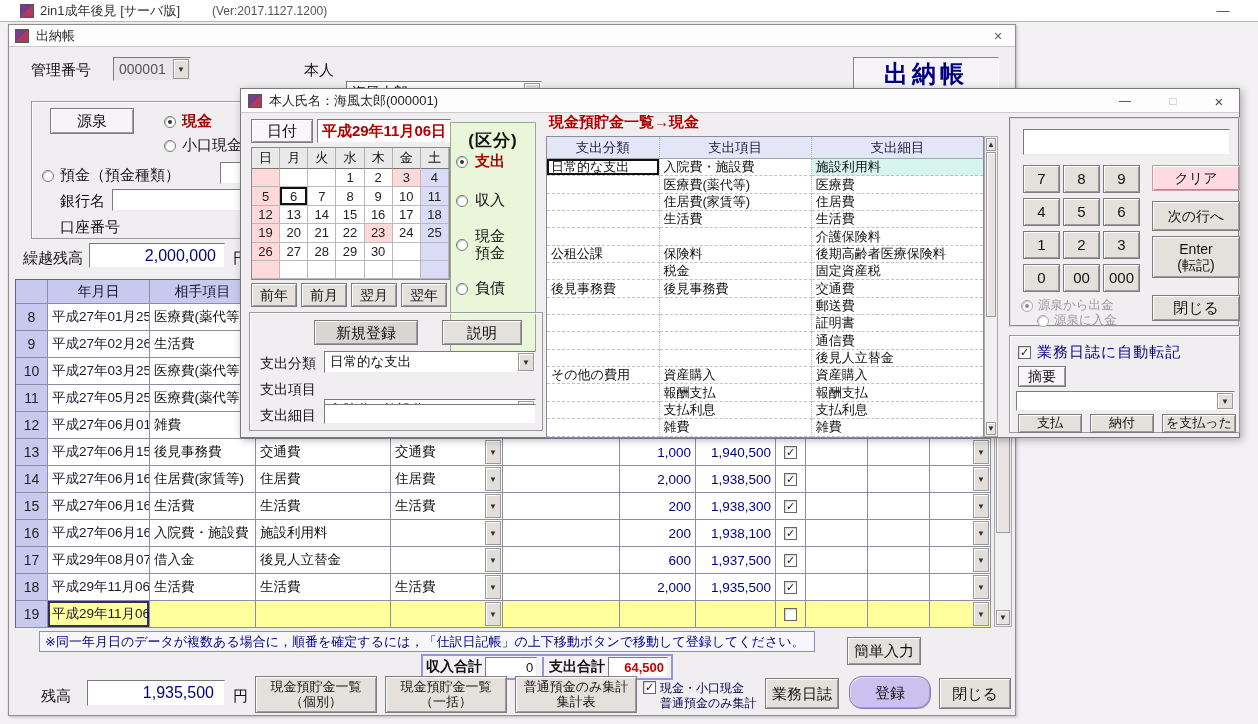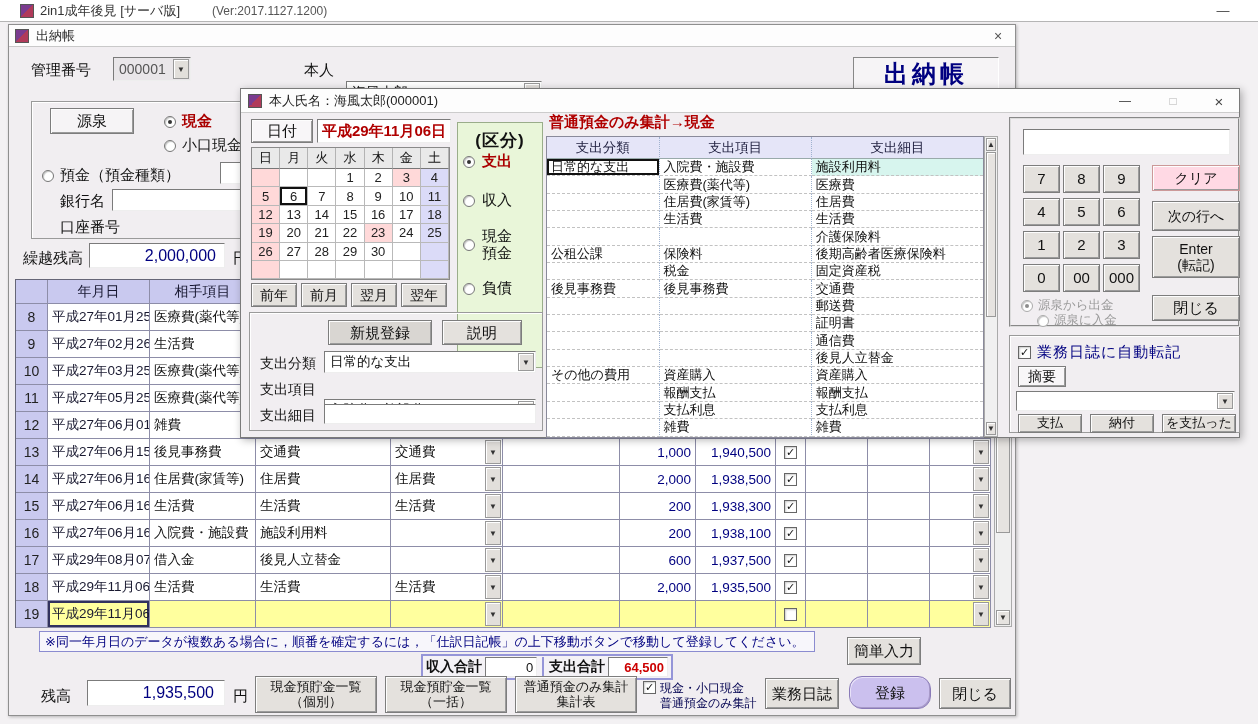--- a/index.html
+++ b/index.html
@@ -598,21 +598,21 @@
         <div class="cald"></div>
         <div class="cald"></div>
         <div class="cald"></div>
         <div class="cald sat"></div>
       </div>
     <div class="abs btn" style="left:10px; top:194px; width:46px; height:24px;">前年</div>
     <div class="abs btn" style="left:60px; top:194px; width:46px; height:24px;">前月</div>
     <div class="abs btn" style="left:110px; top:194px; width:46px; height:24px;">翌月</div>
     <div class="abs btn" style="left:160px; top:194px; width:46px; height:24px;">翌年</div>
 
-    <div class="abs kubun" style="left:216px; top:33px; width:86px; height:246px;">
+    <div class="abs kubun" style="left:209px; top:33px; width:86px; height:246px;">
       <div class="kt">(区分)</div>
       <div class="kopt red" style="">
         <span class="radio on"></span>
         <span>支出</span>
       </div>
       <div class="kopt" style="margin-top:20px;">
         <span class="radio"></span>
         <span>収入</span>
       </div>
       <div class="kopt" style="margin-top:18px;">
@@ -621,21 +621,21 @@
           <span>現金</span><br>
           <span>預金</span>
         </span>
       </div>
       <div class="kopt" style="margin-top:18px;">
         <span class="radio"></span>
         <span>負債</span>
       </div>
     </div>
 
-    <span class="abs redtitle" style="left:308px; top:24px;">普通預金のみ集計→現金</span>
+    <span class="abs redtitle" style="left:308px; top:24px;">現金預貯金一覧→現金</span>
     <div class="abs cattbl" style="left:305px; top:47px; width:438px;">
         <div class="catrow cath">
           <div class="catc k0">支出分類</div>
           <div class="catc k1">支出項目</div>
           <div class="catc k2">支出細目</div>
         </div>
         <div class="catrow">
           <div class="catc k0 catfocus">日常的な支出</div>
           <div class="catc k1">入院費・施設費</div>
           <div class="catc k2 cyan">施設利用料</div>
@@ -716,21 +716,21 @@
           <div class="catc k2">雑費</div>
         </div>
       </div>
     <div class="abs sbar" style="left:743px; top:47px; width:14px; height:301px;">
       <div class="sarrow" style="top:1px; height:13px;">▲</div>
       <div class="sthumb" style="top:15px; height:165px;"></div>
       <div class="sarrow" style="bottom:1px; height:13px;">▼</div>
     </div>
 
     <div class="abs gbox" style="left:8px; top:223px; width:294px; height:119px;">
-      <div class="abs btn" style="left:78px; top:7px; width:104px; height:25px; background:#d9d6d2; font-size:15px;">新規登録</div>
+      <div class="abs btn" style="left:64px; top:7px; width:104px; height:25px; background:#d9d6d2; font-size:15px;">新規登録</div>
       <div class="abs btn" style="left:192px; top:7px; width:80px; height:25px; font-size:15px;">説明</div>
       <span class="abs" style="left:10px; top:42px; font-size:14px;">支出分類</span>
       <div class="abs combo" style="left:74px; top:38px; width:212px; height:22px; font-size:13.5px;">
         <span>日常的な支出</span>
         <span class="cmbarrow">▼</span>
       </div>
       <span class="abs" style="left:10px; top:68px; font-size:14px;">支出項目</span>
       <div class="abs combo" style="left:74px; top:64px; width:212px; height:22px; font-size:13.5px;">
         <span>入院費・施設費</span>
         <span class="cmbarrow">▼</span>

